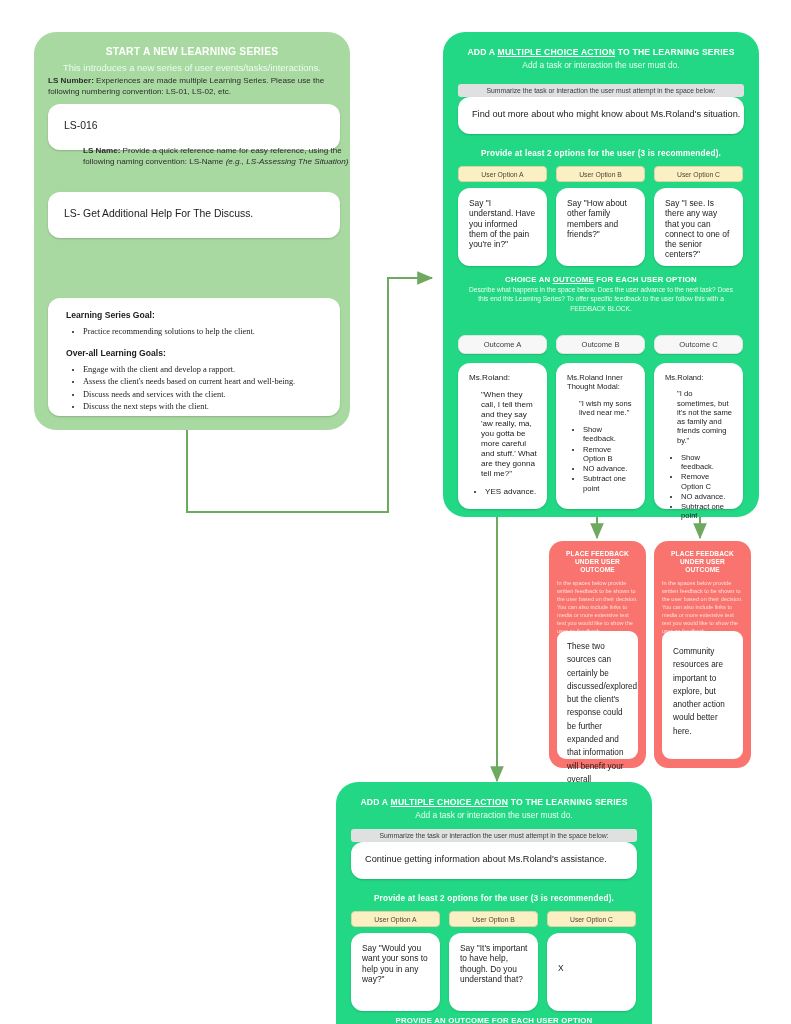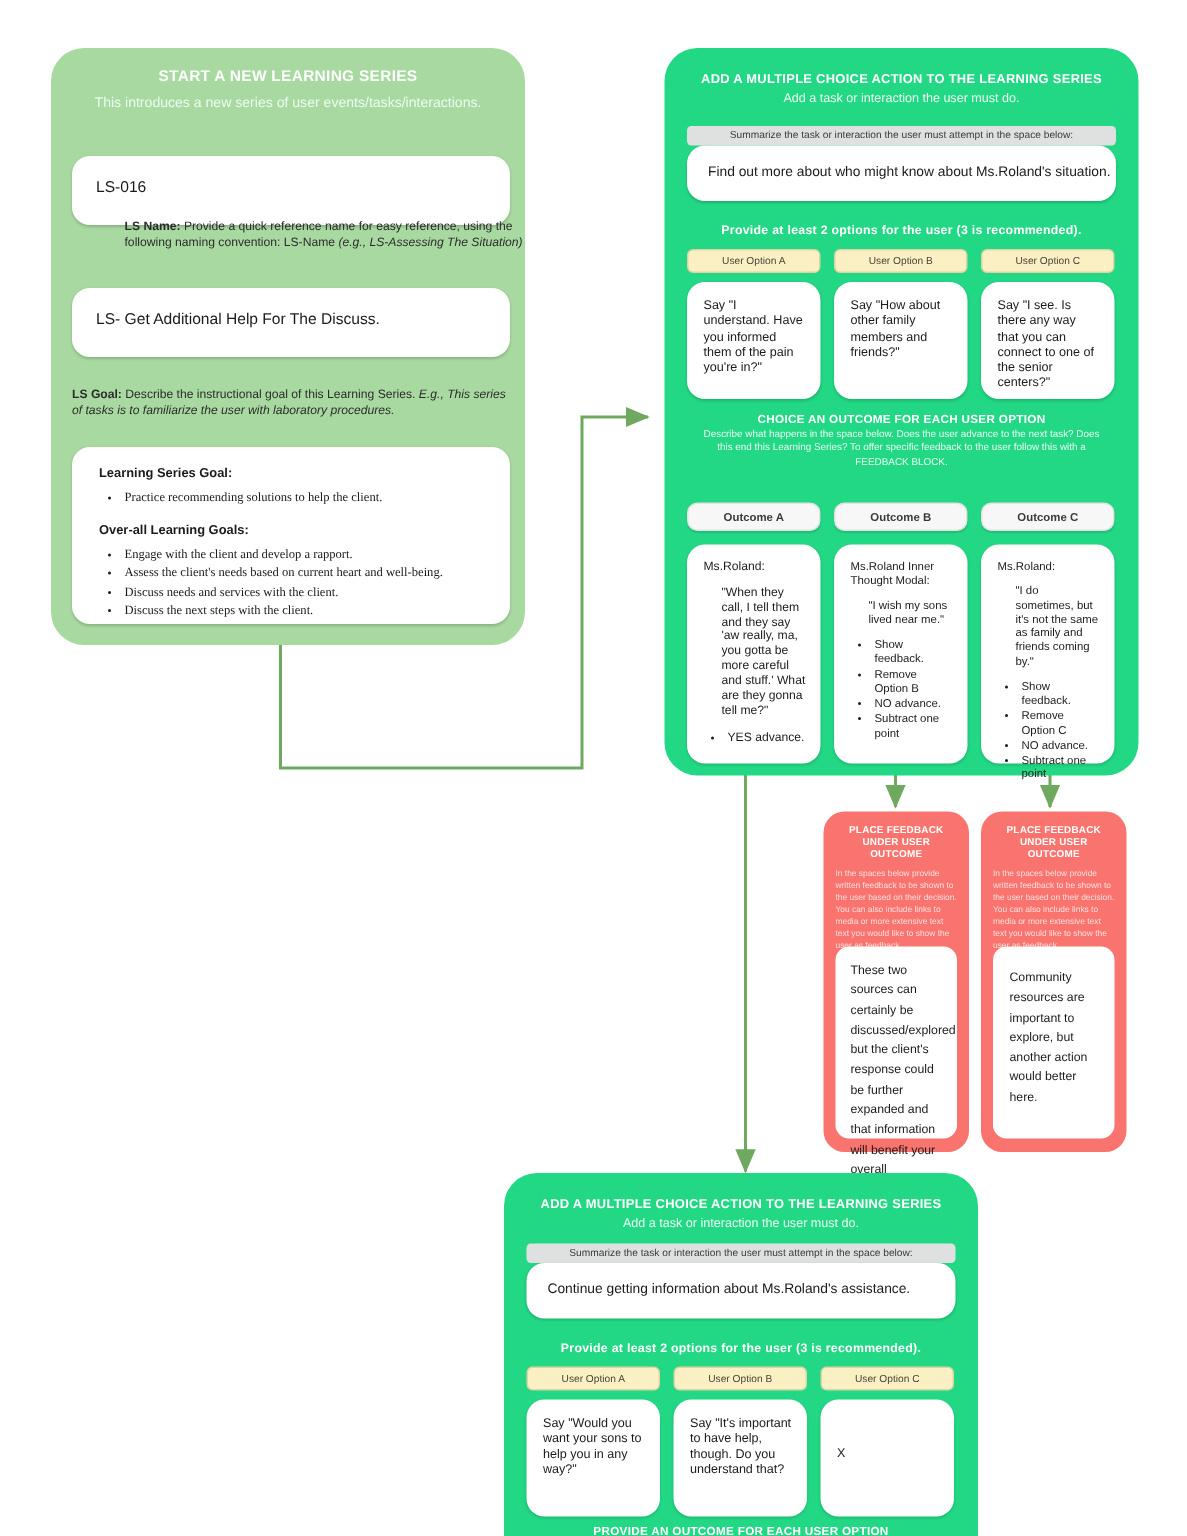--- a/index.html
+++ b/index.html
@@ -16,21 +16,21 @@
   .card.green{background:#22d884;}
   .card.red{background:#f9746e;border-radius:14px;}
 
   .card-title{
     text-align:center;color:#ffffff;font-weight:bold;
     letter-spacing:.2px;line-height:1.25;
   }
   .card-sub{
     text-align:center;color:#eafdf1;line-height:1.3;
   }
-  .u{}
+  .u{text-decoration:underline;}
 
   
   .field{
     background:#ffffff;border-radius:12px;box-sizing:border-box;
     color:#1b1b1b;box-shadow:0 1px 2px rgba(0,0,0,.18);
   }
   .field-lbl{
     background:#dfe0e0;color:#3a3a3a;text-align:center;
     border-radius:3px;box-sizing:border-box;
   }
@@ -44,21 +44,20 @@
   .opt-head{
     background:#fbf0c4;border:1px solid #ded3a4;border-radius:4px;
     text-align:center;color:#4a4636;box-sizing:border-box;
     display:flex;align-items:center;justify-content:center;
   }
   .outcome-head{
     background:#f7f7f7;border:1px solid #e2e2e2;border-radius:7px;
     text-align:center;color:#3b3b3b;box-sizing:border-box;
     display:flex;align-items:center;justify-content:center;
     box-shadow:0 1px 1px rgba(0,0,0,.12);
-    font-weight:bold;
   }
   .opt-body{
     background:#ffffff;border-radius:12px;box-sizing:border-box;
     color:#1b1b1b;box-shadow:0 1px 2px rgba(0,0,0,.16);
     padding:10px 10px 8px 11px;line-height:1.22;
   }
   .opt-body ul{margin:8px 0 0 0;padding-left:16px;}
   .opt-body li{margin:0 0 1px 0;}
   .opt-body .indent{margin-left:12px;}
   .opt-body .gap{height:7px;}
@@ -104,34 +103,34 @@
     <path d="M597,508 L597,538" fill="none" stroke="#6fa95f" stroke-width="2" marker-end="url(#arrOlive)"></path>
 
     <path d="M700,508 L700,538" fill="none" stroke="#6fa95f" stroke-width="2" marker-end="url(#arrOlive)"></path>
   </svg>
 
   <div class="card lightgreen" style="left:34px;top:32px;width:316px;height:398px;">
 
     <div class="card-title" style="font-size:10.3px;padding-top:14px;">START A NEW LEARNING SERIES</div>
     <div class="card-sub" style="font-size:9.4px;padding-top:3px;">This introduces a new series of user events/tasks/interactions.</div>
 
+    <div class="helper" style="position:absolute;left:14px;top:44px;width:292px;font-size:8.1px;">
+      <b>LS Number:</b><span> Experiences are made multiple Learning Series. Please use the following numbering convention: LS-01, LS-02, etc.</span>
+    </div>
     <div class="field" style="position:absolute;left:14px;top:72px;width:292px;height:46px;">
       <div style="font-size:10.4px;padding:16px 0 0 16px;">LS-016</div>
     </div>
 
     <div class="helper" style="position:absolute;left:14px;top:114px;width:292px;font-size:8.1px;margin-left:35px;">
       <b>LS Name:</b><span> Provide a quick reference name for easy reference, using the following naming convention: LS-Name </span><i>(e.g., LS-Assessing The Situation)</i>
     </div>
     <div class="field" style="position:absolute;left:14px;top:160px;width:292px;height:46px;">
       <div style="font-size:10.4px;padding:16px 0 0 16px;">LS- Get Additional Help For The Discuss.</div>
     </div>
 
-    <div class="helper" style="position:absolute;left:14px;top:226px;width:292px;font-size:8.1px;">
-      <b>LS Goal:</b><span> Describe the instructional goal of this Learning Series. </span><i>E.g., This series of tasks is to familiarize the user with laboratory procedures.</i>
-    </div>
 
     <div class="field goalbox" style="position:absolute;left:14px;top:266px;width:292px;height:118px;">
       <h4>Learning Series Goal:</h4>
       <ul>
         <li>Practice recommending solutions to help the client.</li>
       </ul>
       <h4>Over-all Learning Goals:</h4>
       <ul>
         <li>Engage with the client and develop a rapport.</li>
         <li>Assess the client's needs based on current heart and well-being.</li>

